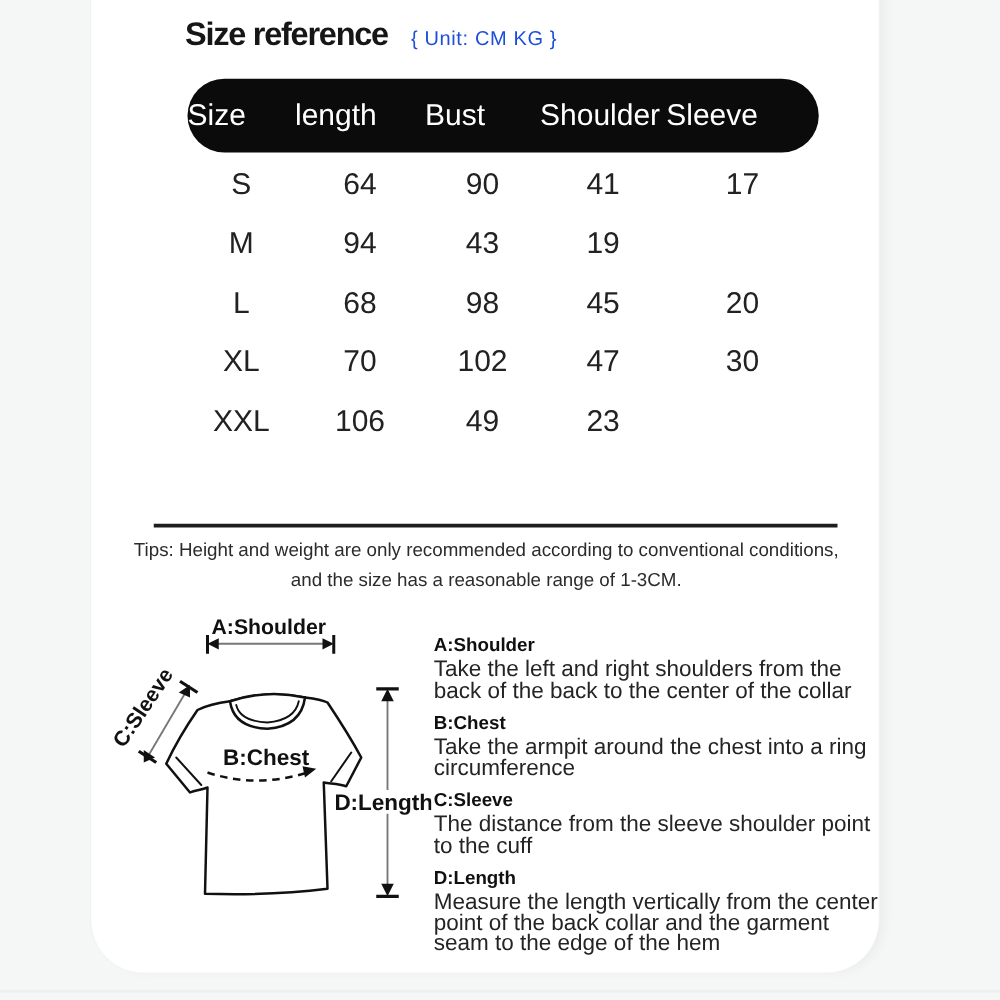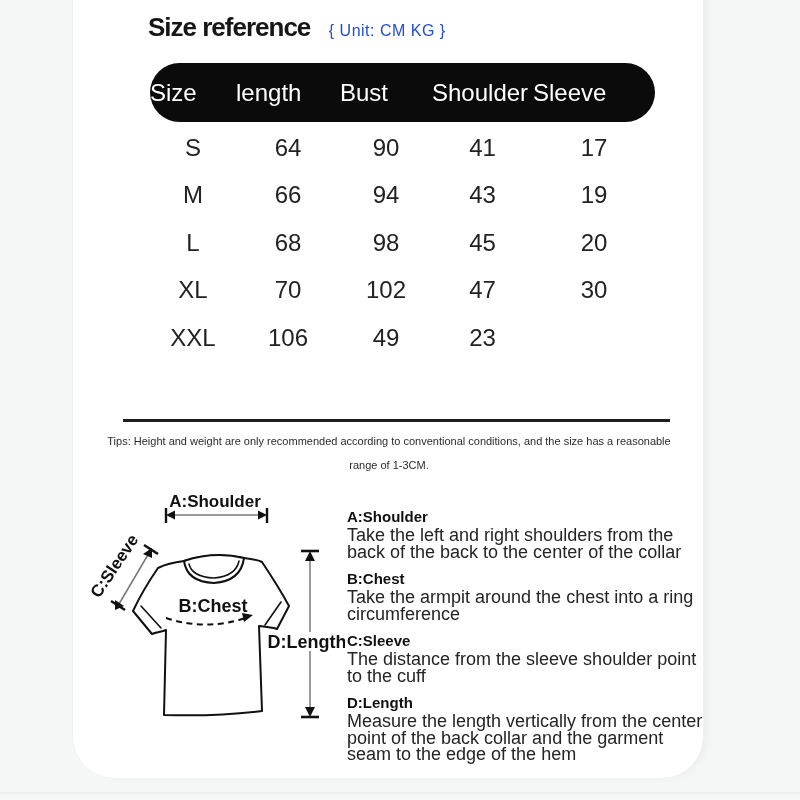--- a/index.html
+++ b/index.html
@@ -34,21 +34,21 @@
     position:absolute;left:150px;top:124px;width:505px;
     display:grid;grid-auto-rows:47.5px;font-size:24px;color:#222;
   }
   .trow{display:grid;grid-template-columns:86px 104px 92px 101px 122px;align-items:center;}
   .tcell{text-align:center;}
 
   
   .divider{position:absolute;left:123px;top:419px;width:547px;height:3px;background:#1e1e1e;}
   .tips{
     position:absolute;left:100px;top:429px;width:578px;
-    text-align:center;font-size:11px;line-height:24px;color:#2b2b2b;
+    text-align:center;font-size:15px;line-height:24px;color:#2b2b2b;
   }
 
   
   .diagram{position:absolute;left:90px;top:480px;width:255px;height:260px;}
   .diagram text{font-family:"Liberation Sans", sans-serif;fill:#111;}
 
   
   .guide{position:absolute;left:347px;top:508px;width:358px;}
   .guide-item{margin-bottom:10px;}
   .guide-item h3{margin:0 0 2px 0;font-size:15px;font-weight:bold;color:#101010;}
@@ -75,21 +75,20 @@
 <div class="tbody" id="table-body">
     <div class="trow">
       <div class="tcell">S</div>
       <div class="tcell">64</div>
       <div class="tcell">90</div>
       <div class="tcell">41</div>
       <div class="tcell">17</div>
     </div>
     <div class="trow">
       <div class="tcell">M</div>
-      <div class="tcell">66</div>
       <div class="tcell">94</div>
       <div class="tcell">43</div>
       <div class="tcell">19</div>
     </div>
     <div class="trow">
       <div class="tcell">L</div>
       <div class="tcell">68</div>
       <div class="tcell">98</div>
       <div class="tcell">45</div>
       <div class="tcell">20</div>

